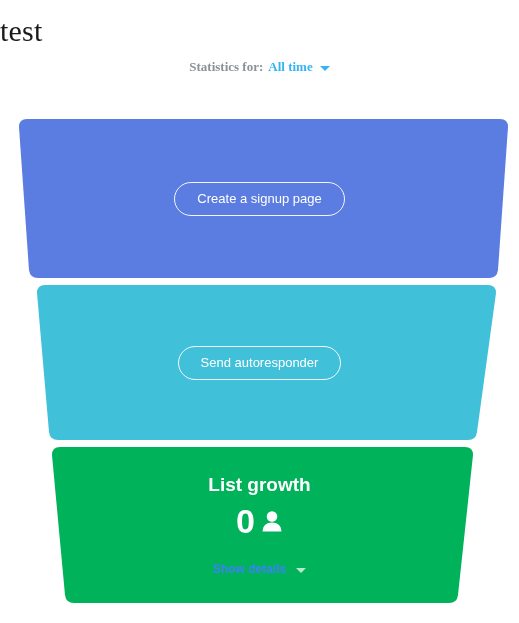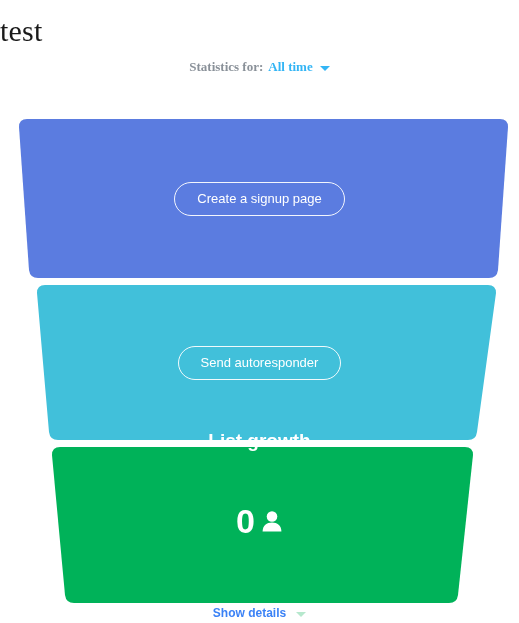--- a/index.html
+++ b/index.html
@@ -89,21 +89,21 @@
     left: 0;
     width: 519px;
     display: flex;
     flex-direction: column;
     align-items: center;
     justify-content: center;
     pointer-events: auto;
   }
   .seg-1 { top: 119px; height: 159px; }
   .seg-2 { top: 285px; height: 155px; }
-  .seg-3 { top: 447px; height: 156px; gap: 44px; }
+  .seg-3 { top: 447px; height: 156px; }
 
   .pill-btn {
     border: 1px solid rgba(255,255,255,0.92);
     background: transparent;
     color: #ffffff;
     font-size: 13px;
     line-height: 16px;
     font-family: "Liberation Sans", sans-serif;
     padding: 8px 22px;
     border-radius: 18px;

